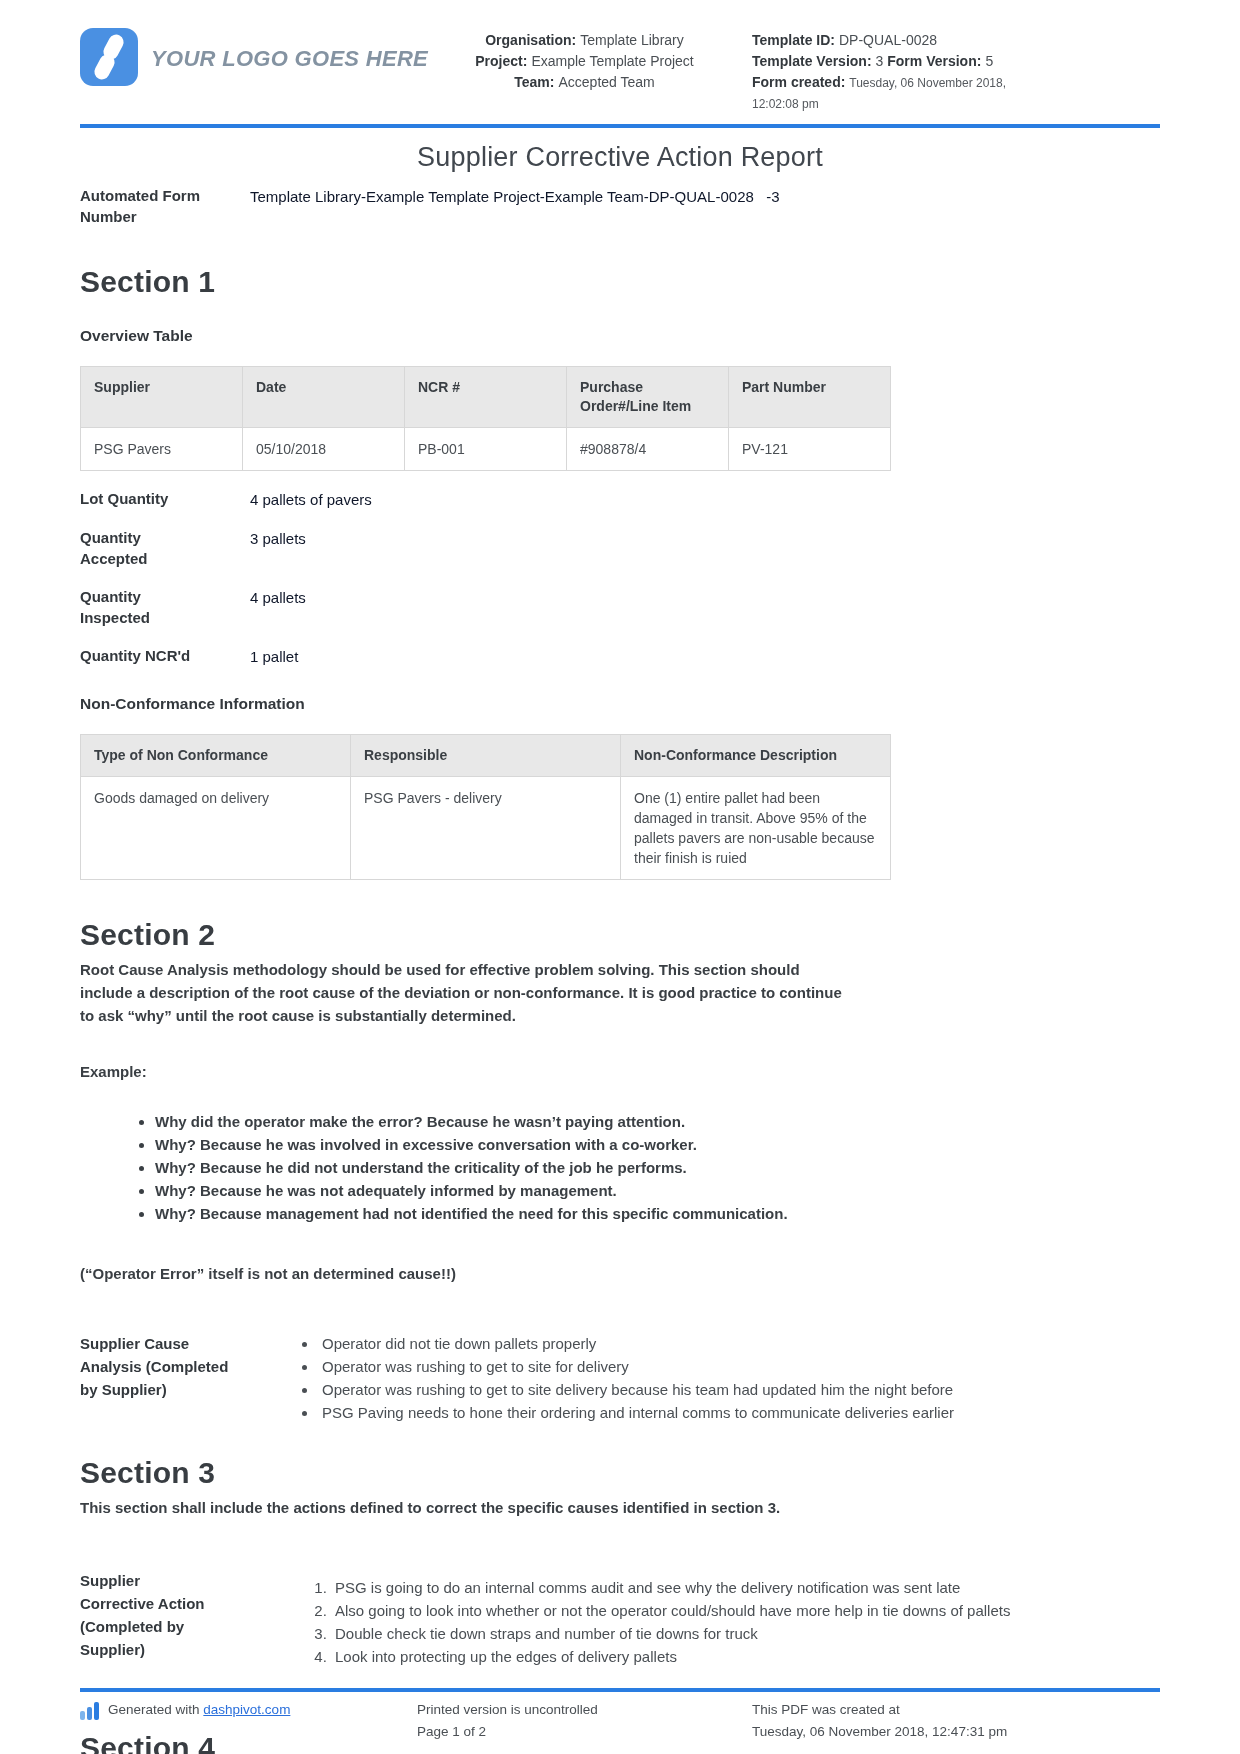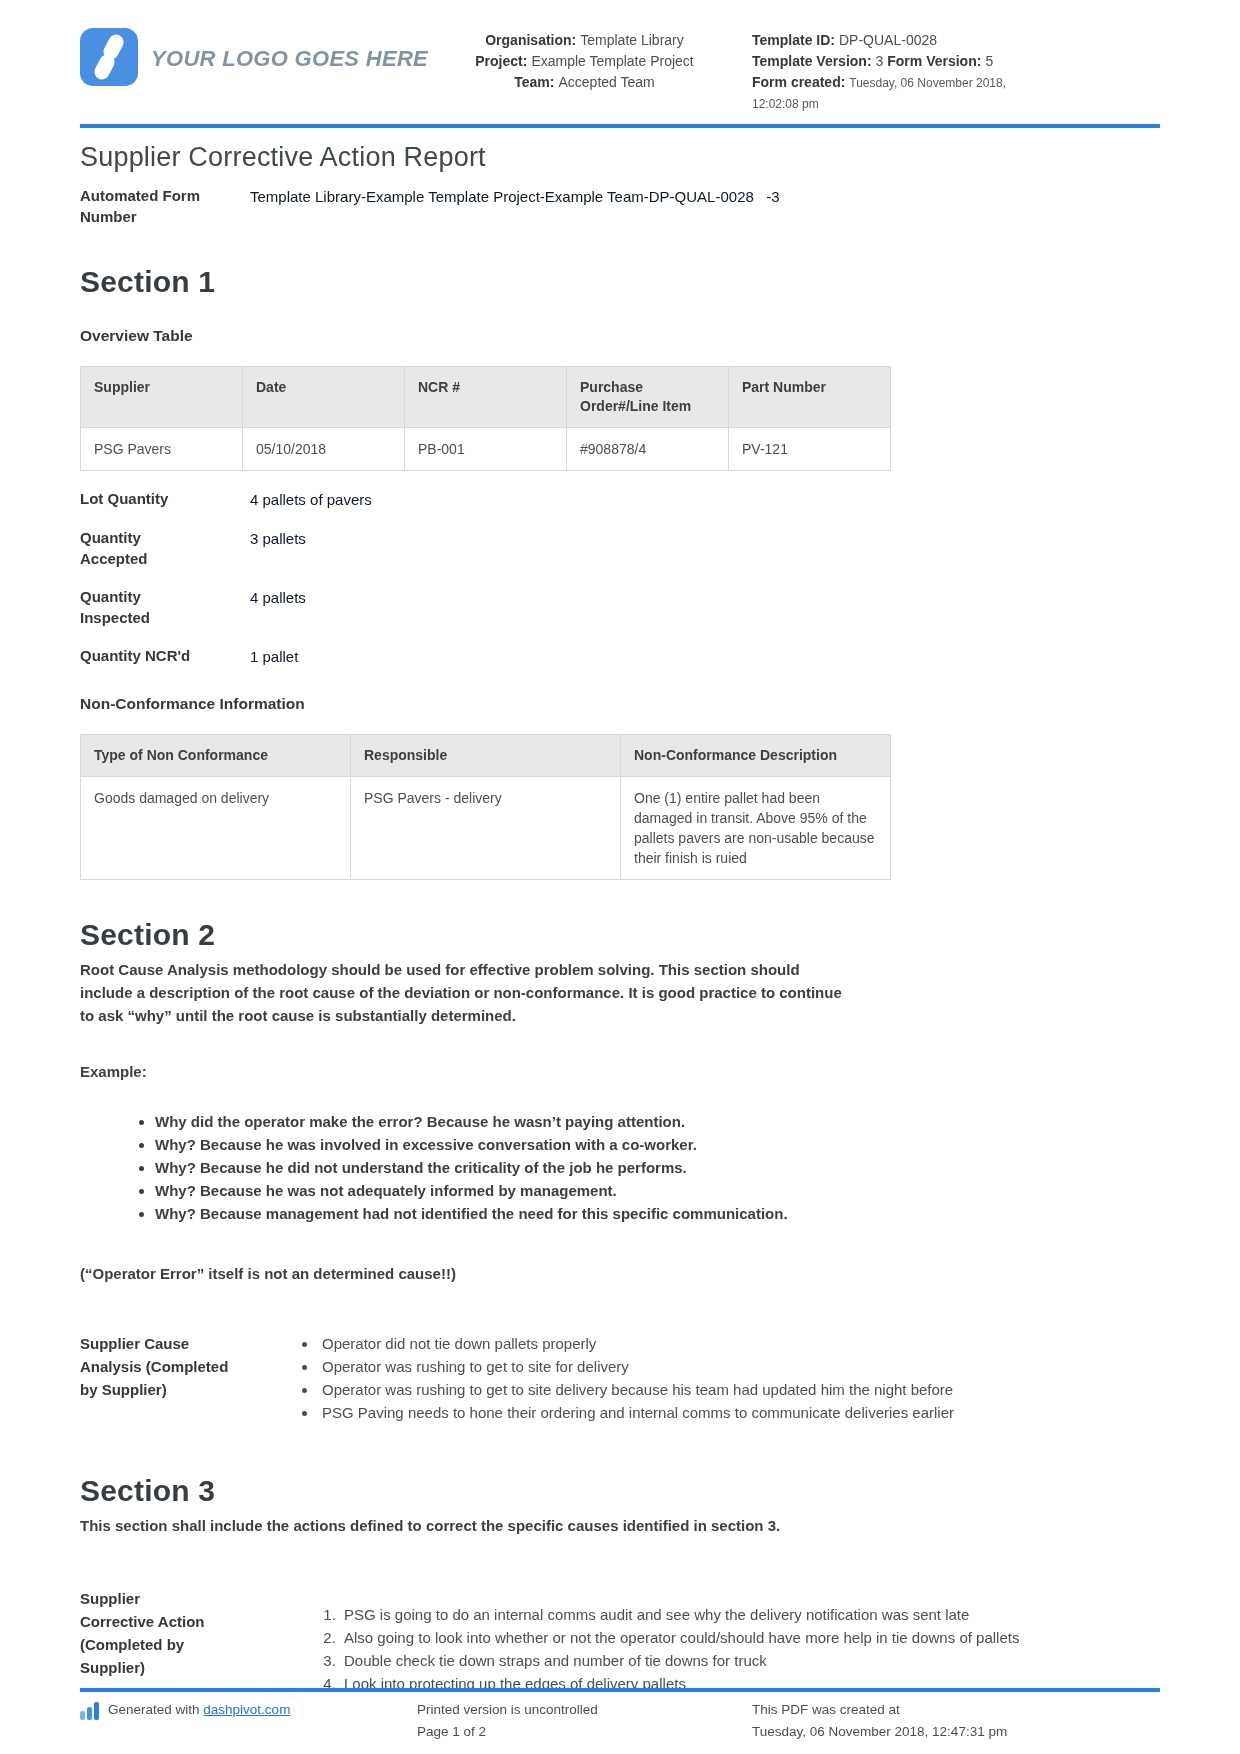--- a/index.html
+++ b/index.html
@@ -17,21 +17,21 @@
   .hcol{font-size:14px;line-height:21px;color:#4a4f54;}
   .hcol .hl{font-weight:bold;color:#33383d;}
   .hcol.mid{width:335px;padding-top:2px;text-align:center;}
   .hcol.right{width:280px;padding-top:2px;}
   .val{margin-left:4px;}
   .created-val{font-size:12px;line-height:17px;color:#55595e;}
 
   .rule{height:4px;background:#2a7de1;margin-top:10px;}
 
   
-  h1.title{font-size:27px;font-weight:400;color:#41474e;margin:14px 0 0;letter-spacing:.2px;}
+  h1.title{font-size:27px;font-weight:400;color:#41474e;margin:14px 6px 0;letter-spacing:.2px;text-align:center;}
   .kv{display:flex;font-size:15px;margin-top:12px;}
   .kv .k{width:120px;margin-right:50px;font-weight:bold;color:#33383d;line-height:21px;flex-shrink:0;}
   .kv .v{line-height:21px;white-space:pre-wrap;color:#0f172a;padding-top:1px;}
 
   
   h2.section{font-size:30px;font-weight:bold;color:#383d42;margin:38px 0 0;letter-spacing:.2px;}
   h3.sub{font-size:15.5px;font-weight:bold;color:#33383d;margin:28px 0 0;}
   .sec-intro{font-weight:bold;font-size:15px;line-height:23px;max-width:770px;color:#3a3f44;margin:6px 0 0;}
 
   
@@ -47,21 +47,21 @@
   
   ul.example{margin:30px 0 0;padding-left:75px;font-size:15px;font-weight:bold;color:#3a3f44;}
   ul.example li{line-height:23px;}
   .note{font-weight:bold;font-size:15px;color:#3a3f44;margin-top:40px;}
 
   .flexrow{display:flex;font-size:15px;margin-top:50px;color:#4a4f54;}
   .flexrow .lbl{font-weight:bold;color:#33383d;line-height:23px;flex-shrink:0;}
   .lbl.w150{width:150px;margin-right:70px;}
   .lbl.w130{width:130px;margin-right:90px;}
   .flexrow ul{margin:0;padding-left:18px;}
-  .flexrow ol{margin:16px;padding-left:24px;}
+  .flexrow ol{margin:7px;padding-left:24px;}
   .flexrow li{line-height:23px;padding-left:4px;max-width:700px;}
 
   
   .footer{position:absolute;left:80px;right:80px;top:1688px;}
   .frule{height:4px;background:#2a7de1;}
   .frow{display:flex;margin-top:7px;font-size:13.5px;line-height:22px;color:#4a4f54;}
   .fcol1{width:337px;display:flex;gap:9px;align-items:flex-start;}
   .fcol2{width:335px;}
   .fcol3{flex:1;}
   .link{color:#2a6fdb;text-decoration:underline;cursor:pointer;}
@@ -189,21 +189,21 @@
   <div class="flexrow">
     <div class="lbl w150">Supplier Cause Analysis (Completed by Supplier)</div>
     <ul>
       <li>Operator did not tie down pallets properly</li>
       <li>Operator was rushing to get to site for delivery</li>
       <li>Operator was rushing to get to site delivery because his team had updated him the night before</li>
       <li>PSG Paving needs to hone their ordering and internal comms to communicate deliveries earlier</li>
     </ul>
   </div>
 
-  <h2 class="section" style="margin-top:50px;">Section 3</h2>
+  <h2 class="section" style="margin-top:32px;">Section 3</h2>
   <p class="sec-intro">This section shall include the actions defined to correct the specific causes identified in section 3.</p>
 
   <div class="flexrow">
     <div class="lbl w130">Supplier Corrective Action (Completed by Supplier)</div>
     <ol>
       <li>PSG is going to do an internal comms audit and see why the delivery notification was sent late</li>
       <li>Also going to look into whether or not the operator could/should have more help in tie downs of pallets</li>
       <li>Double check tie down straps and number of tie downs for truck</li>
       <li>Look into protecting up the edges of delivery pallets</li>
     </ol>

